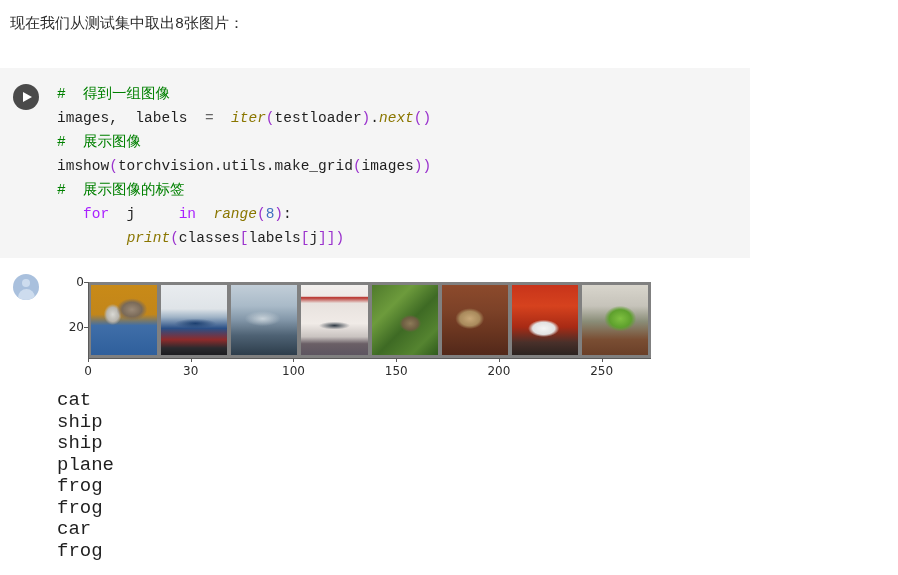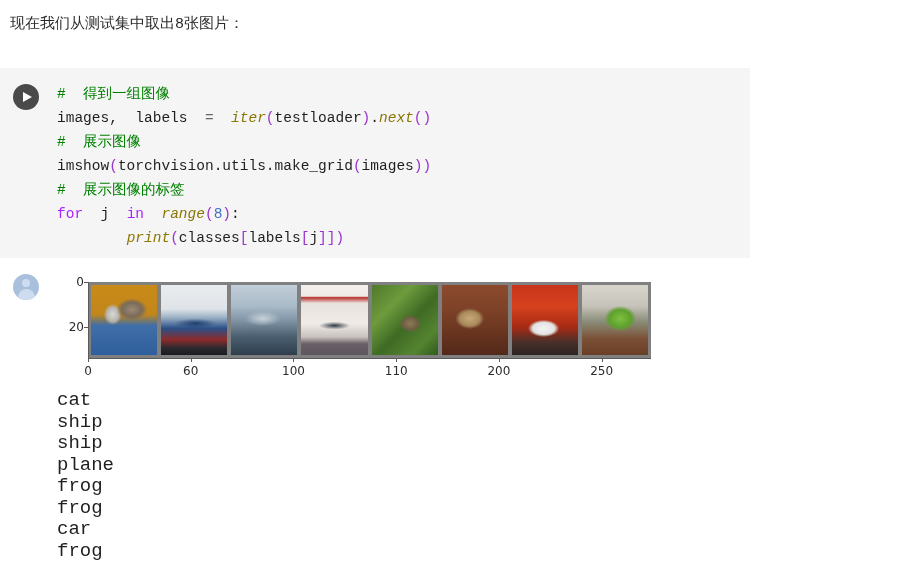--- a/index.html
+++ b/index.html
@@ -61,21 +61,21 @@
     left: 57px;
     top: 14px;
     font-family: "Liberation Mono", "DejaVu Sans Mono", monospace;
     font-size: 14.5px;
     line-height: 24px;
     white-space: pre;
     color: #1f1f1f;
   }
   .code-line { white-space: pre; }
   .tok-comment { color: #008000; }
-  .tok-keyword { color: #aa22ff; font-weight: normal; }
+  .tok-keyword { color: #aa22ff; font-weight: normal; margin-left: 26px; }
   .tok-builtin { color: #8a7600; font-style: italic; }
   .tok-punct   { color: #9a32cd; }
   .tok-number  { color: #4070c0; }
   .tok-plain   { color: #1f1f1f; }
   .tok-op      { color: #666666; }
 
   
   .output-cell {
     position: absolute;
     left: 0;
@@ -279,25 +279,25 @@
         <div class="cifar-img img-frog2" title="frog"></div>
         <div class="cifar-img img-car" title="car"></div>
         <div class="cifar-img img-frog3" title="frog"></div>
       </div>
     <div class="axis-left"></div>
     <div class="axis-bottom"></div>
     <div id="x-ticks">
         <div class="tick-x" style="left: 28px;"></div>
         <div class="tick-x-label" style="left: 28px;">0</div>
         <div class="tick-x" style="left: 130.737px;"></div>
-        <div class="tick-x-label" style="left: 130.737px;">60</div>
+        <div class="tick-x-label" style="left: 130.737px;">30</div>
         <div class="tick-x" style="left: 233.474px;"></div>
         <div class="tick-x-label" style="left: 233.474px;">100</div>
         <div class="tick-x" style="left: 336.212px;"></div>
-        <div class="tick-x-label" style="left: 336.212px;">110</div>
+        <div class="tick-x-label" style="left: 336.212px;">150</div>
         <div class="tick-x" style="left: 438.949px;"></div>
         <div class="tick-x-label" style="left: 438.949px;">200</div>
         <div class="tick-x" style="left: 541.686px;"></div>
         <div class="tick-x-label" style="left: 541.686px;">250</div>
       </div>
     <div id="y-ticks">
         <div class="tick-y" style="top: 6px;"></div>
         <div class="tick-y-wrap" style="top: 6px;">
           <span class="tick-y-label">0</span>
         </div>

